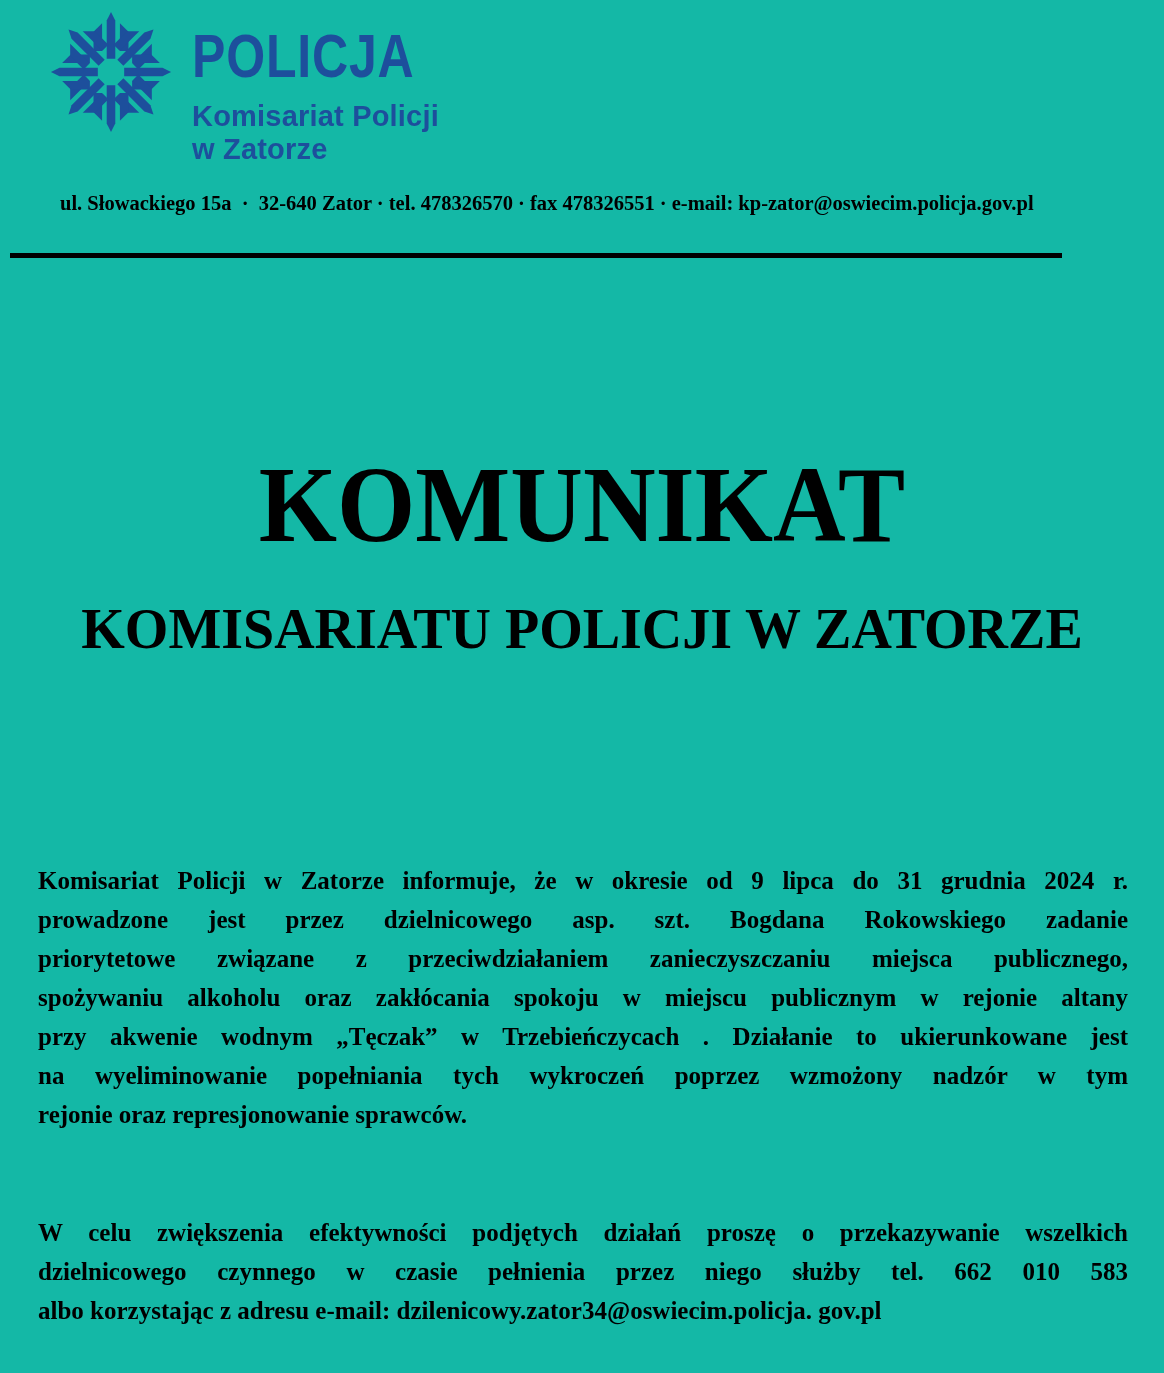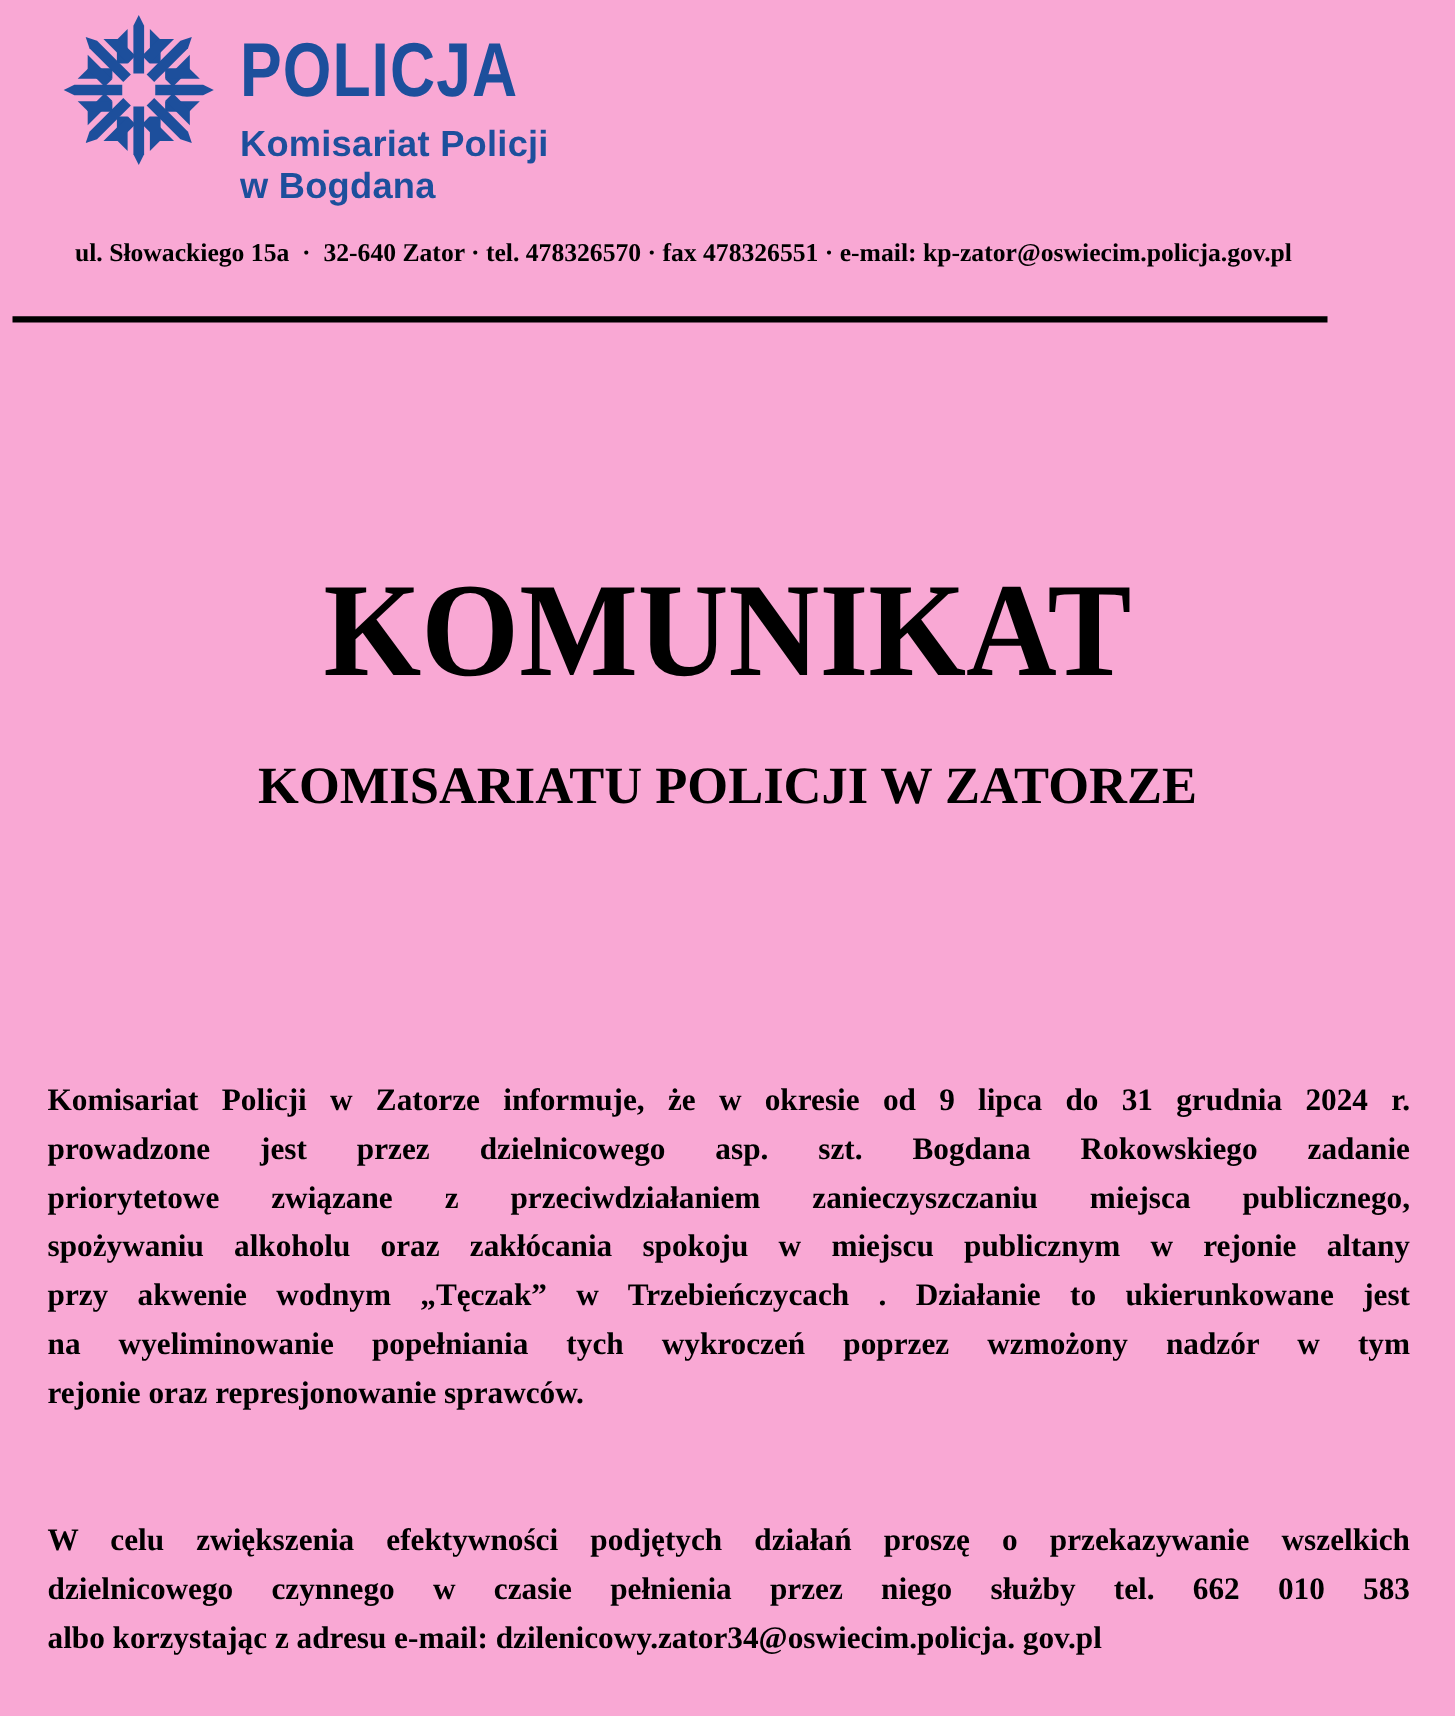--- a/index.html
+++ b/index.html
@@ -1,19 +1,19 @@
 <!DOCTYPE html>
 <html lang="pl"><head>
 <meta charset="utf-8">
 <style>
   html,body{margin:0;padding:0;background:#ffffff;}
   .page{
     position:relative;
     width:1164px;height:1373px;
-    background:#f9a8d4;
+    background:#14b8a6;
     overflow:hidden;
     font-family:"Liberation Serif", serif;
     color:#000;
   }
   
   .logo-star{position:absolute;left:45px;top:6px;width:132px;height:132px;}
   .brand-text{position:absolute;left:192px;top:26px;color:#1d4f9c;}
   .brand-name{
     font-family:"Liberation Sans", sans-serif;
     font-weight:700;font-size:61px;line-height:61px;
@@ -36,21 +36,21 @@
   }
   
   .doc-title{
     position:absolute;left:0;top:452px;width:100%;
     font-weight:700;font-size:107px;line-height:107px;
     text-align:center;transform:scaleX(0.94);transform-origin:center;
     white-space:nowrap;
   }
   .doc-subtitle{
     position:absolute;left:0;top:604px;width:100%;
-    font-weight:700;font-size:42px;line-height:50px;
+    font-weight:700;font-size:56px;line-height:50px;
     text-align:center;white-space:nowrap;
   }
   
   .para{
     position:absolute;left:38px;width:1090px;
     font-weight:700;font-size:25px;line-height:39px;
   }
   .para-1{top:861px;}
   .para-2{top:1213px;}
   .line{
@@ -89,21 +89,21 @@
       <use href="#ray" transform="rotate(180)"></use>
       <use href="#ray" transform="rotate(225)"></use>
       <use href="#ray" transform="rotate(270)"></use>
       <use href="#ray" transform="rotate(315)"></use>
     </svg>
 
     <div class="brand-text">
       <div class="brand-name">POLICJA</div>
       <div class="brand-sub">
         <div>Komisariat Policji</div>
-        <div>w Bogdana</div>
+        <div>w Zatorze</div>
       </div>
     </div>
 
     <div class="contact-line">ul. Słowackiego 15a &nbsp;·&nbsp; 32-640 Zator · tel. 478326570 · fax 478326551 · e-mail: kp-zator@oswiecim.policja.gov.pl</div>
 
     <div class="divider"></div>
   </div>
 
   <div class="doc-title">KOMUNIKAT</div>
   <div class="doc-subtitle">KOMISARIATU POLICJI W ZATORZE</div>

